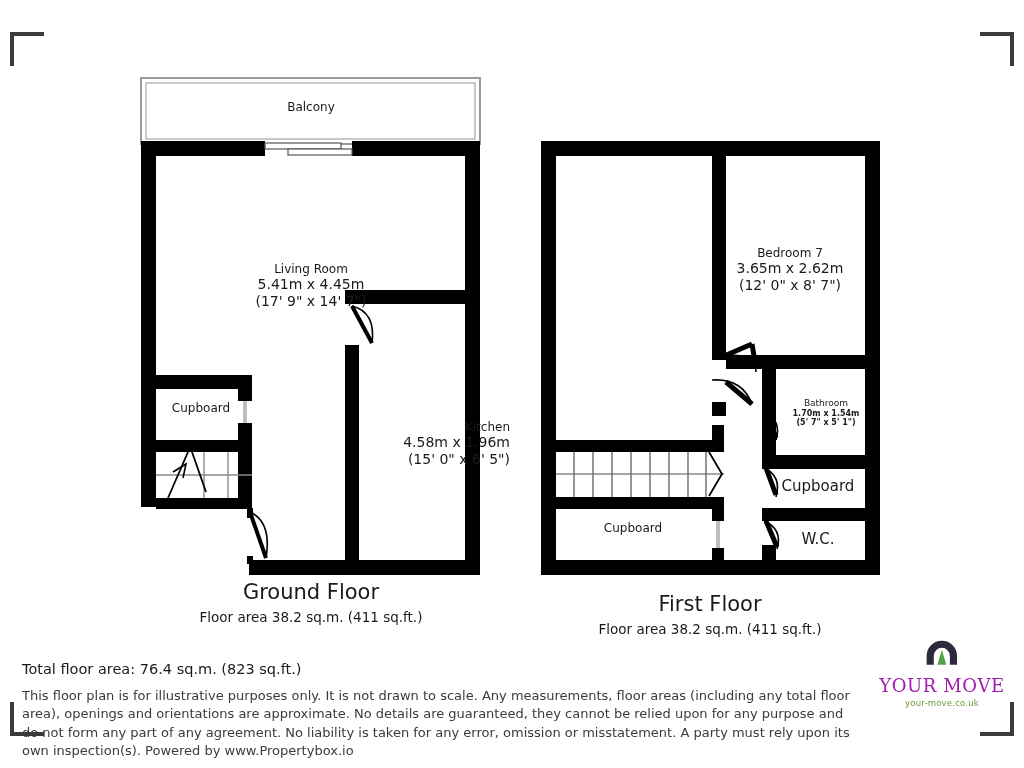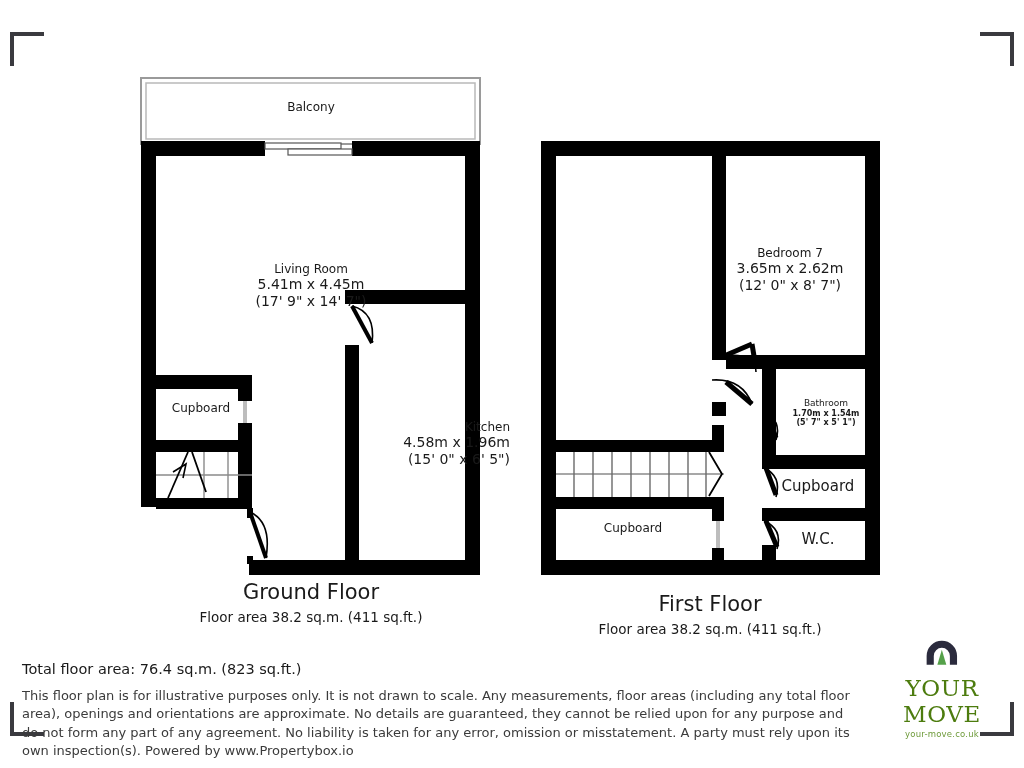--- a/index.html
+++ b/index.html
@@ -40,21 +40,21 @@
   .floorcap .s{font-size:13.5px;margin-top:5px;}
 
   .total{position:absolute;left:22px;top:661px;font-size:14.5px;}
   .disc{position:absolute;left:22px;top:687px;width:830px;
         font-size:13px;line-height:1.42;color:#3b3b3b;}
 
   
   .logo{position:absolute;left:876px;top:638px;width:132px;text-align:center;}
   .logo .mark{height:34px;}
   .logo .wm{font-family:"DejaVu Serif","Liberation Serif",serif;
-            font-size:23px;letter-spacing:.6px;color:#4d7c0f;margin-top:-1px;}
+            font-size:18px;letter-spacing:.6px;color:#a21caf;margin-top:-1px;}
   .logo .url{font-size:8.5px;color:#6f9b3b;margin-top:2px;letter-spacing:.2px;}
 </style>
 </head>
 <body>
 
 <div class="page">
 
   <div class="corner c-tl">
       <i class="h"></i>
       <i class="v"></i>

